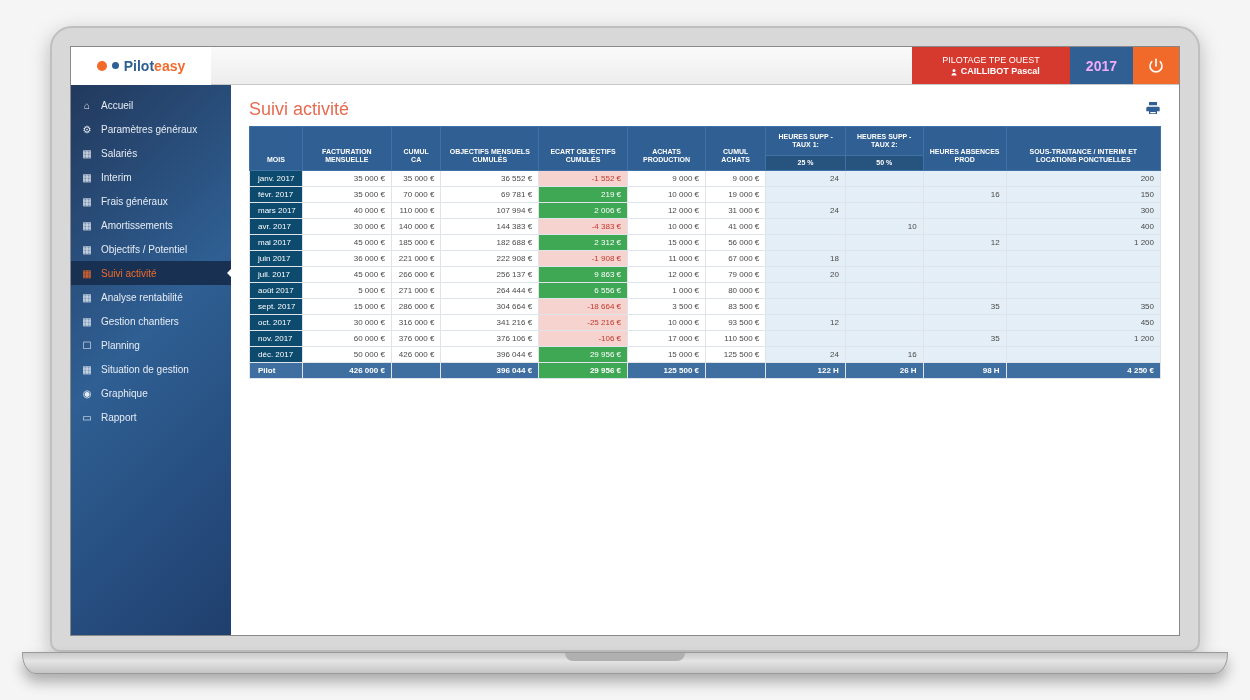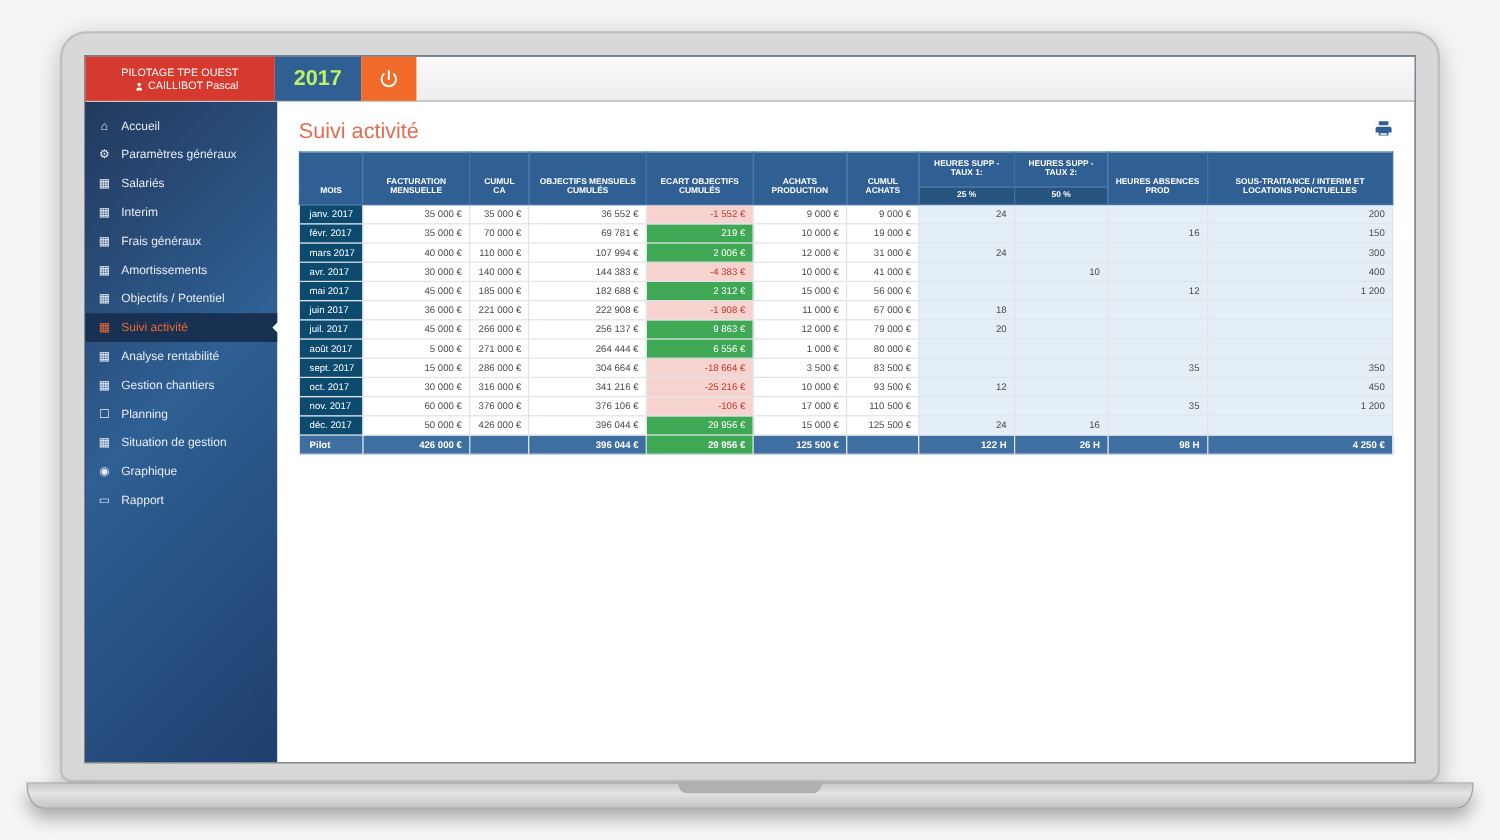--- a/index.html
+++ b/index.html
@@ -65,27 +65,27 @@
 
   .top-right { display:flex; height:100%; }
   .org-box {
     background:#d63a2f; color:#fff;
     padding:4px 30px;
     display:flex; flex-direction:column; justify-content:center;
     font-size:9px; line-height:1.2;
     text-align:right;
     min-width:140px;
   }
-  .org-box .org-line2 { font-size:9px;}
+  .org-box .org-line2 { font-size:9px;font-weight:bold;}
   .org-box svg { vertical-align:-2px; margin-right:3px;}
   .year-box {
-    background:#2f5f93; color:#bef264;
+    background:#2f5f93; color:#f0abfc;
     display:flex; align-items:center; justify-content:center;
     padding:0 16px;
-    font-size:18px; font-weight:600;
+    font-size:14px; font-weight:600;
   }
   .power-box {
     background:#f26a2a; color:#fff;
     width:46px; display:flex; align-items:center; justify-content:center;
   }
 
   
   .body { flex:1; display:flex; overflow:hidden; }
   .sidebar {
     width:160px;
@@ -175,20 +175,27 @@
   }
 </style>
 </head>
 <body>
 
 <div class="laptop">
   <div class="screen-bezel">
     <div class="screen">
 
       <div class="topbar">
+        <div class="logo-box">
+          <span class="gear"></span>
+          <span class="gear small"></span>
+          <span class="logo-text">
+            <span>Pilot</span><b>easy</b>
+          </span>
+        </div>
         <div class="top-right">
           <div class="org-box">
             <div>PILOTAGE TPE OUEST</div>
             <div class="org-line2">
               <svg width="8" height="8" viewBox="0 0 16 16" fill="currentColor">
                   <path d="M8 8a3 3 0 100-6 3 3 0 000 6zm-5 7a5 5 0 0110 0H3z"></path>
                 </svg><span>CAILLIBOT Pascal</span>
             </div>
           </div>
           <div class="year-box">2017</div>

